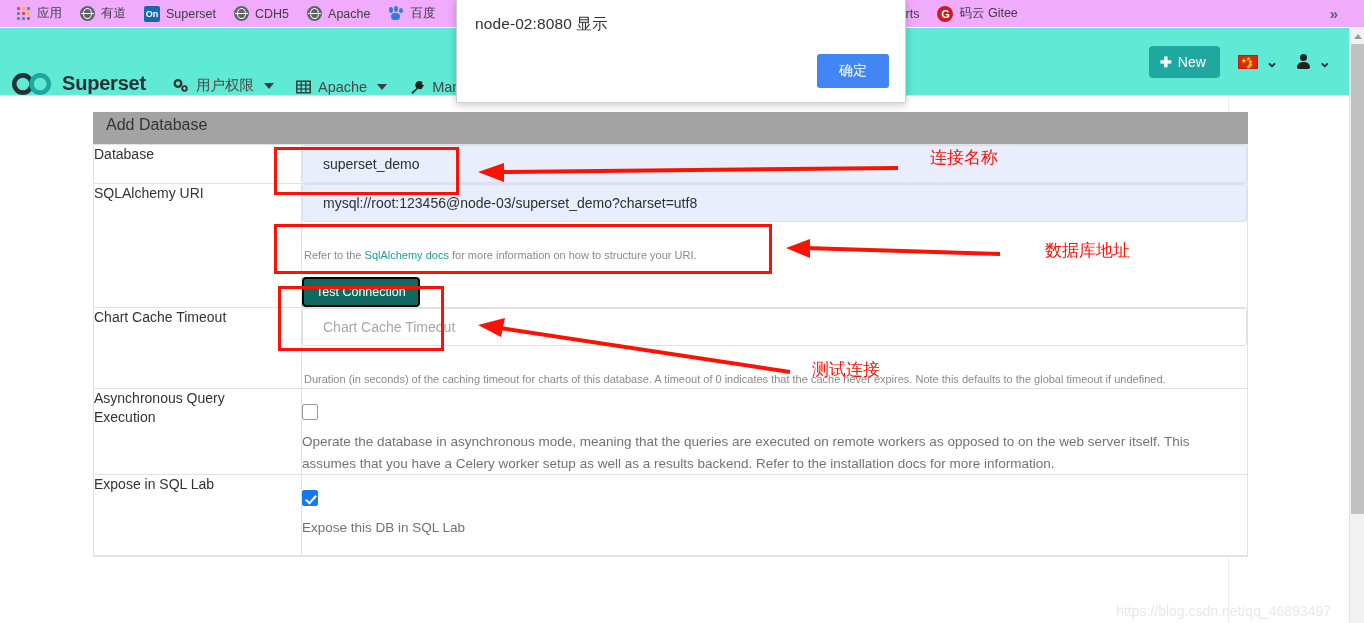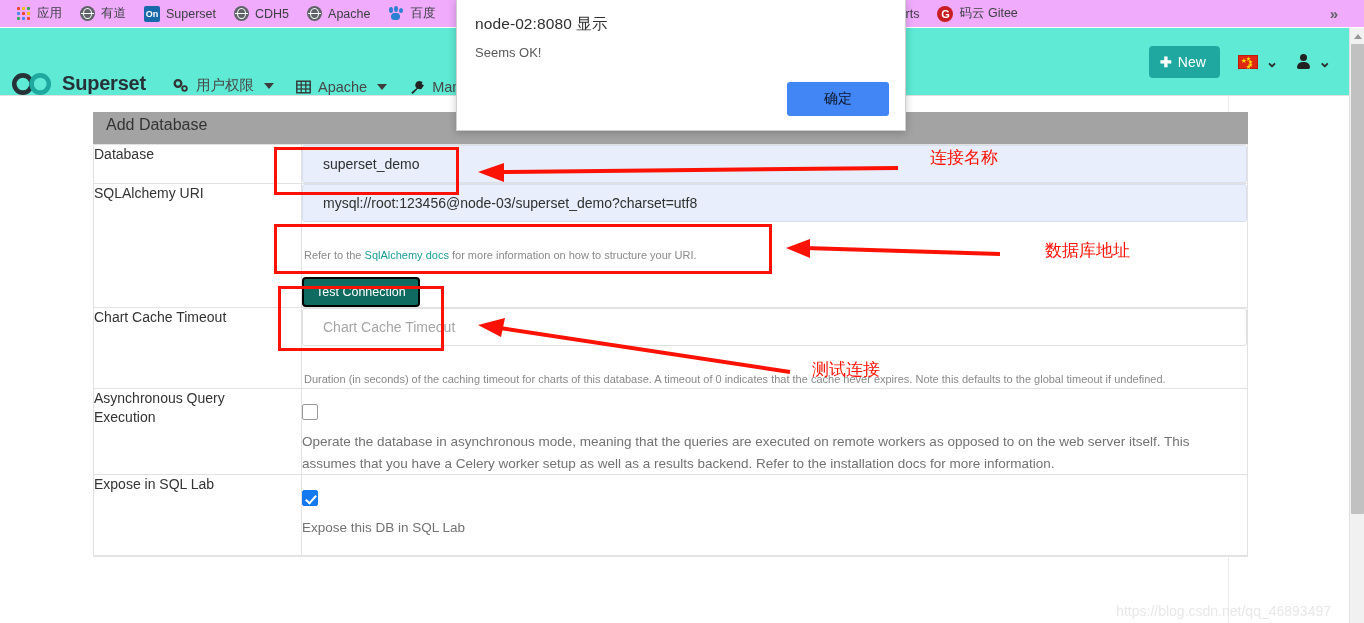--- a/index.html
+++ b/index.html
@@ -259,41 +259,41 @@
   }
   .cb-help {
     font-size: 13.5px; color: #727272;
     margin-top: 11px; line-height: 1.6;
   }
 
   
   .dialog {
     position: absolute;
     left: 456px; top: -1px;
-    width: 450px; height: 132px;
+    width: 450px; height: 104px;
     background: #fff;
     border: 1px solid #cfcfcf;
     box-shadow: 0 2px 8px rgba(0,0,0,0.22);
     z-index: 50;
   }
   .dialog-title {
     font-size: 15.5px; color: #303030;
     padding: 14px 0 0 18px;
     letter-spacing: 0.1px;
   }
   .dialog-msg {
     font-size: 13px; color: #5a5a5a;
     padding: 10px 0 0 18px;
   }
   .dialog-btn {
     position: absolute; right: 16px; bottom: 14px;
-    background: #4285f4; color: #0f172a;
+    background: #4285f4; color: #ffffff;
     border: none; border-radius: 3px;
     font-size: 14px;
-    padding: 8px 37px;
+    padding: 8px 22px;
     cursor: pointer;
     font-family: Liberation Serif, serif;
   }
 
   
   .anno-box {
     position: absolute;
     border: 3px solid #fc1204;
     z-index: 30;
     pointer-events: none;
@@ -584,20 +584,19 @@
 
   <div class="anno-text" style="left:930px; top:50px;">连接名称</div>
   <div class="anno-text" style="left:1045px; top:143px;">数据库地址</div>
   <div class="anno-text" style="left:812px; top:262px;">测试连接</div>
 
   <div class="watermark">https://blog.csdn.net/qq_46893497</div>
 </div>
 
 <div class="dialog">
   <div class="dialog-title">node-02:8080 显示</div>
-  <div class="dialog-msg">Seems OK!</div>
   <button class="dialog-btn">确定</button>
 </div>
 
 <div class="scrollbar">
   <div class="sb-up"></div>
   <div class="sb-thumb"></div>
 </div>
 
 </body></html>

